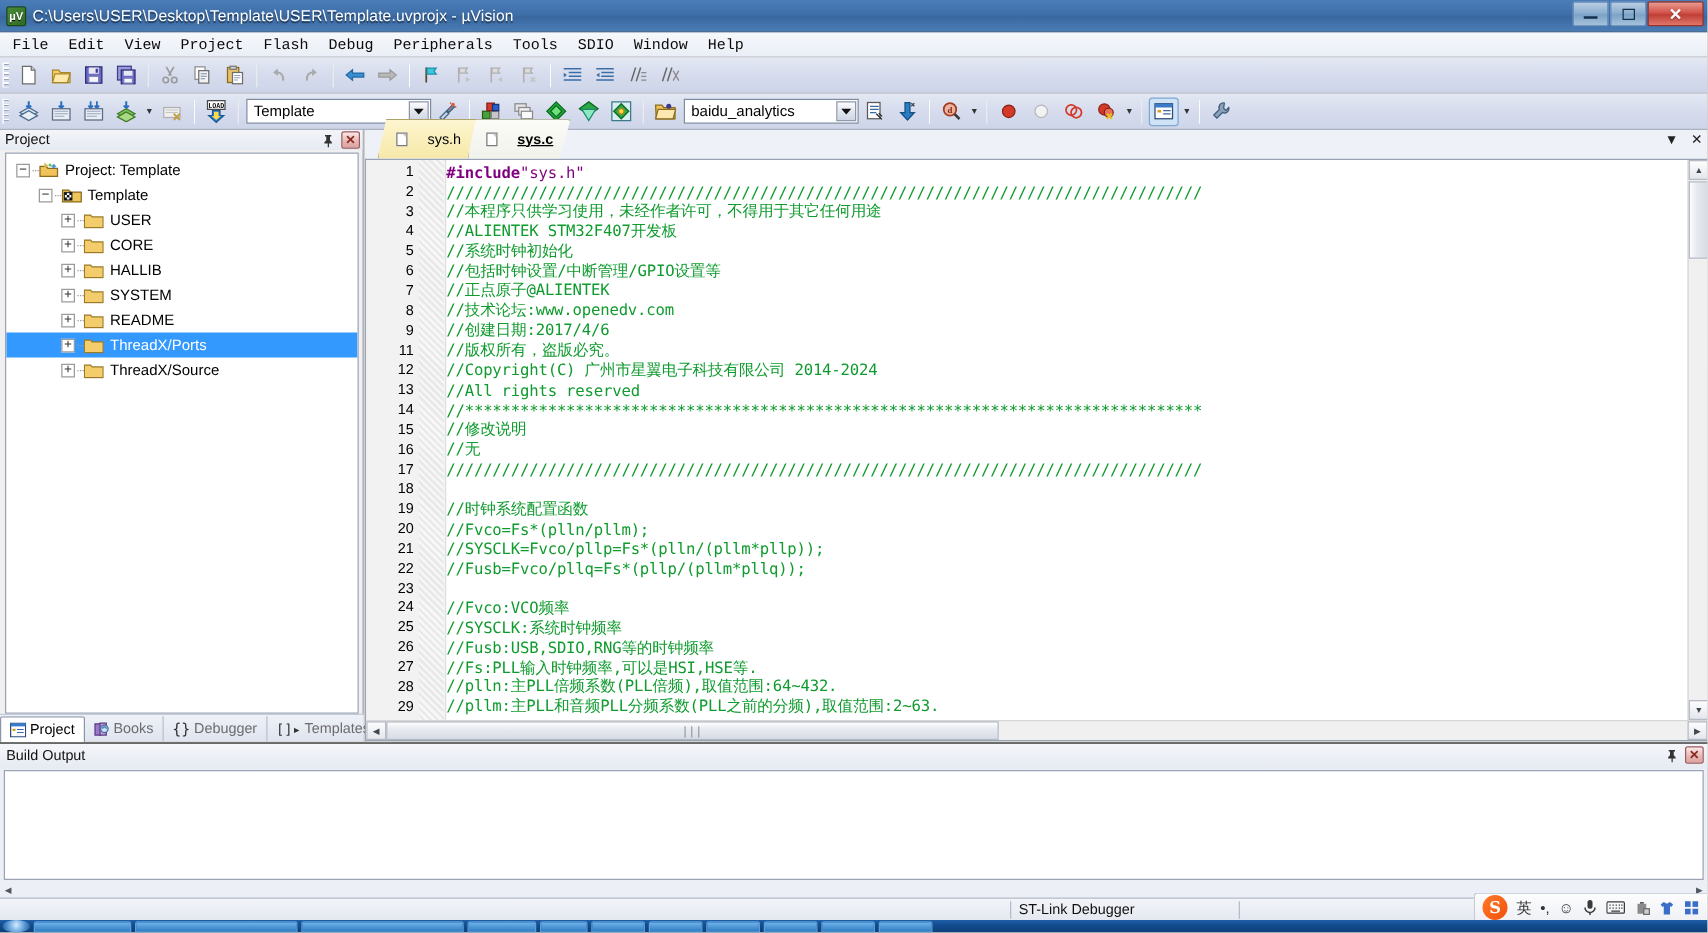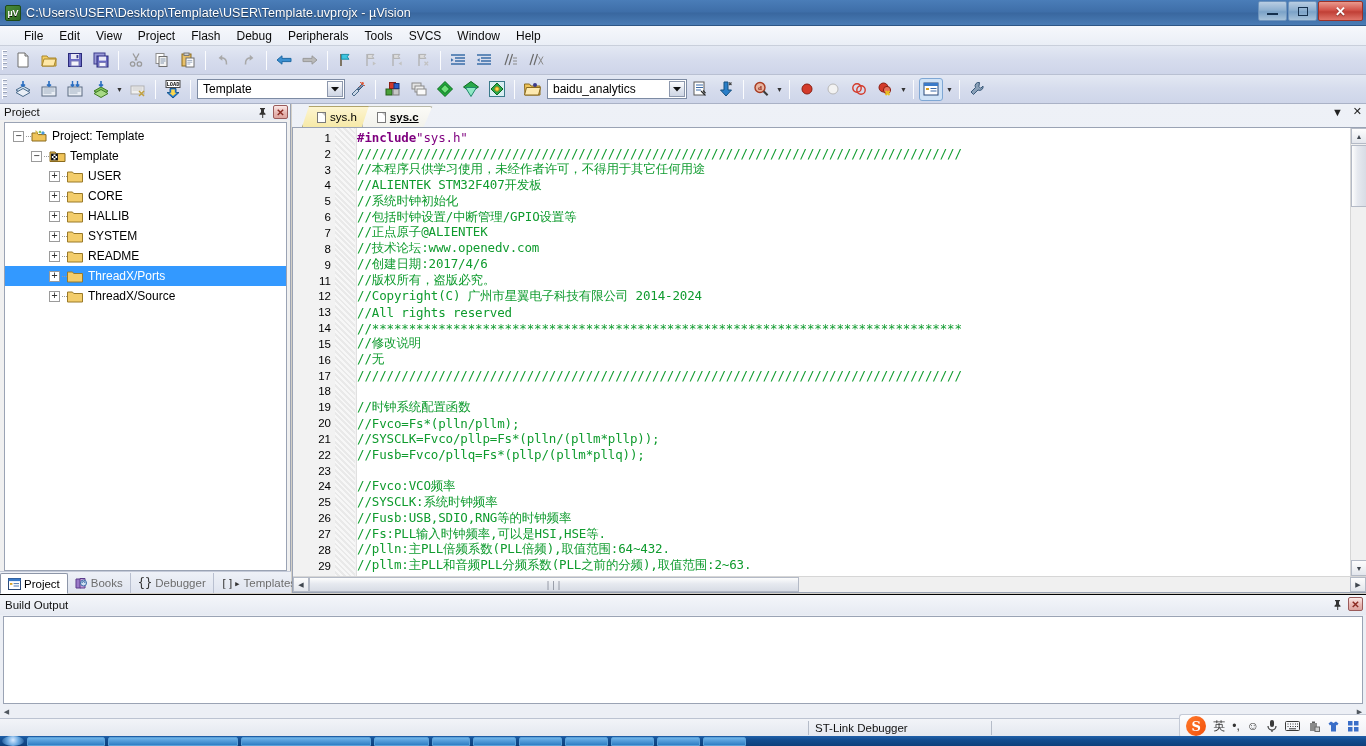--- a/index.html
+++ b/index.html
@@ -45,22 +45,23 @@
     border-color: #9d3228; color: #fff; font-weight: bold; font-size: 13px;
     text-shadow: 0 1px 1px rgba(0,0,0,.4);
   }
   .winbtn .mn { display:block; width:11px; height:2px; background:#15304d; margin-top:6px; }
   .winbtn .mx { display:block; width:10px; height:9px; border:1.5px solid #15304d; }
 
   
   .menubar {
     position: absolute; left: 0; top: 26px; width: 1366px; height: 20px;
     background: linear-gradient(to bottom, #f6f8fc 0%, #eaeef6 100%);
-    display: flex; align-items: flex-end; padding-left: 16px;
+    display: flex; align-items: flex-end; padding-left: 2px;
     border-bottom: 1px solid #c9cfdb;
+    font-family: Liberation Mono, monospace;
   }
   .menu-item {
     padding: 2px 8px; font-size: 12px; color: #0a0a0a; cursor: default;
     white-space: nowrap;
   }
 
   
   .tbrow {
     position: absolute; left: 0; width: 1366px; height: 29px;
     background: linear-gradient(to bottom, #e3e8f3 0%, #d6dced 50%, #ced5e9 100%);
@@ -152,21 +153,21 @@
     margin-bottom: -1px; height: 21px;
   }
 
   
   .editor-wrap {
     position: absolute; left: 292px; top: 104px; right: 0; height: 489px;
     background: linear-gradient(to bottom, #eef1f7, #e3e8f2);
   }
   .tabstrip { height: 23px; position: relative; display: flex; align-items: flex-end; padding-left: 10px; }
   .etab {
-    height: 21px; display: flex; align-items: center; gap: 4px;
+    height: 32px; display: flex; align-items: center; gap: 16px;
     padding: 0 13px 0 8px; font-size: 11.5px; position: relative;
     border: 1px solid #b0a36a; border-bottom: none;
     border-radius: 3px 3px 0 0; margin-right: -9px;
     background: linear-gradient(to bottom, #fdf5d0, #f6e9a8);
     clip-path: polygon(0 100%, 7px 0, 100% 0, calc(100% - 9px) 100%);
     padding-left: 14px;
   }
   .etab.on {
     background: linear-gradient(to bottom, #fbfbf7, #f2f2ec);
     border-color: #b9b9a8; z-index: 3;
@@ -321,21 +322,21 @@
 
   <div class="menubar">
     <div class="menu-item">File</div>
     <div class="menu-item">Edit</div>
     <div class="menu-item">View</div>
     <div class="menu-item">Project</div>
     <div class="menu-item">Flash</div>
     <div class="menu-item">Debug</div>
     <div class="menu-item">Peripherals</div>
     <div class="menu-item">Tools</div>
-    <div class="menu-item">SVCS</div>
+    <div class="menu-item">SDIO</div>
     <div class="menu-item">Window</div>
     <div class="menu-item">Help</div>
   </div>
 
   <div class="tbrow r1">
     <div class="grip"></div>
 
     <div class="tbtn">
       <svg width="16" height="16" viewBox="0 0 16 16">
           <path d="M3 1h7l3 3v11H3z" fill="#fff" stroke="#6e6e6e"></path>

